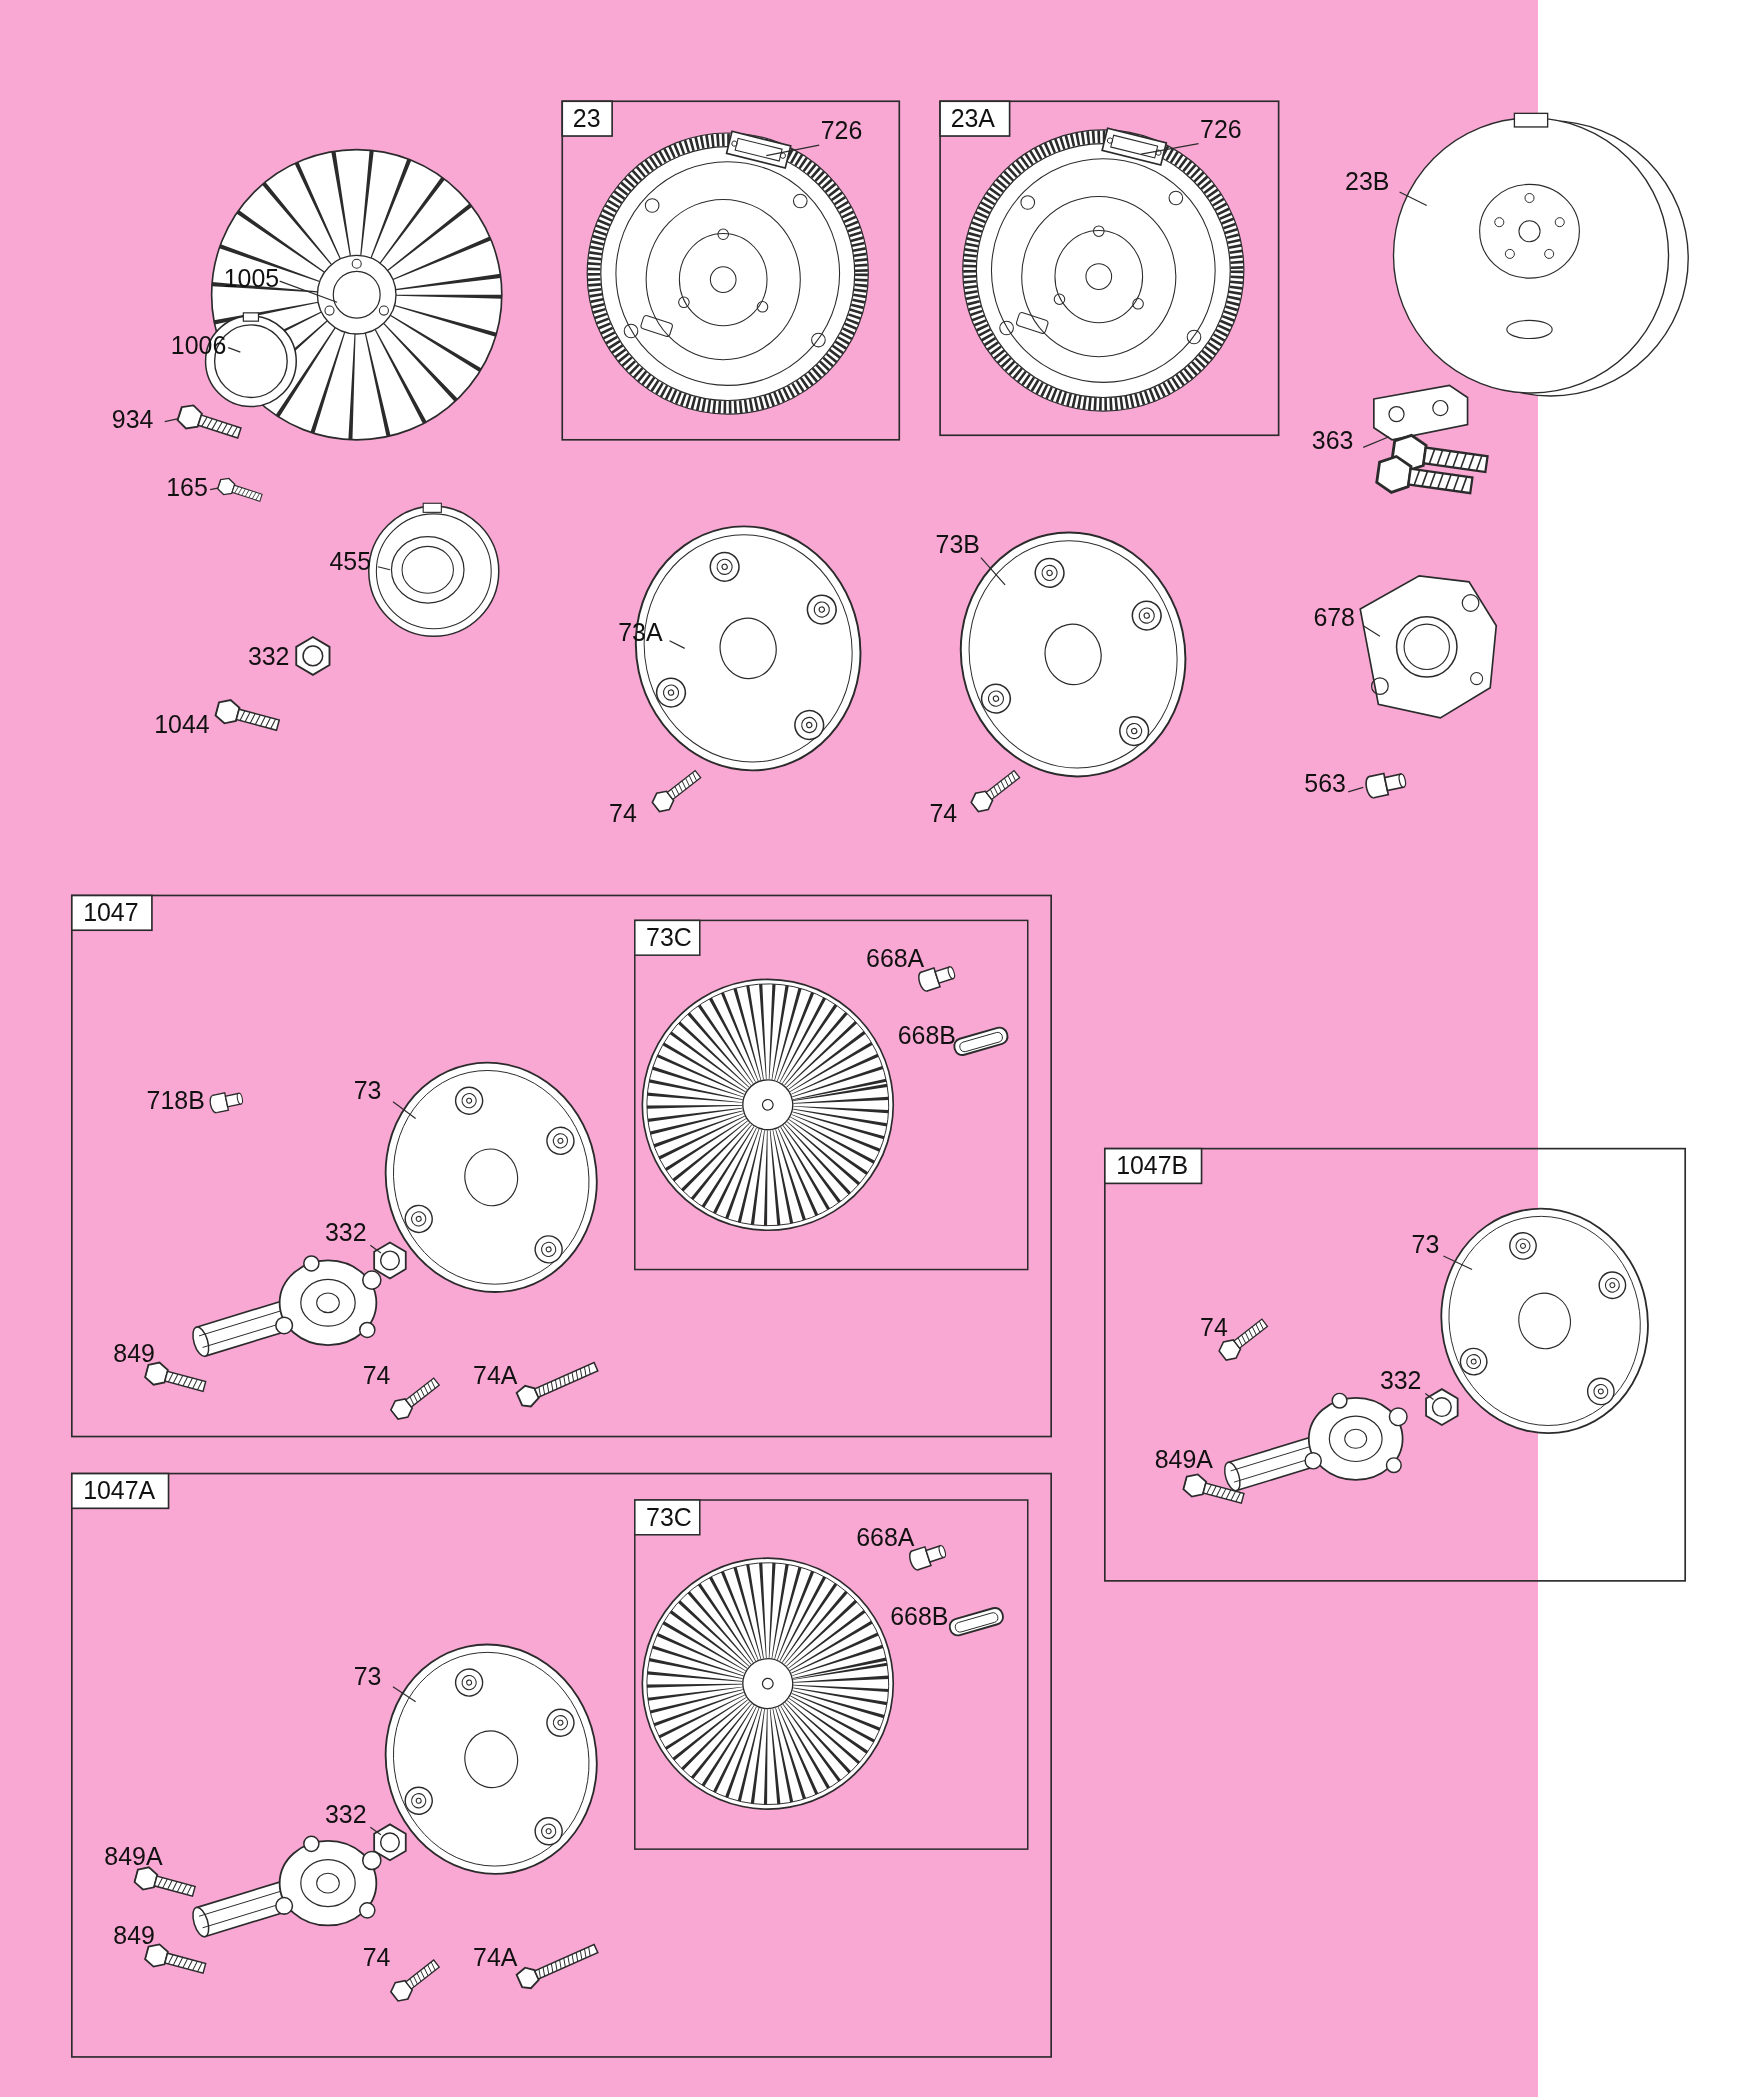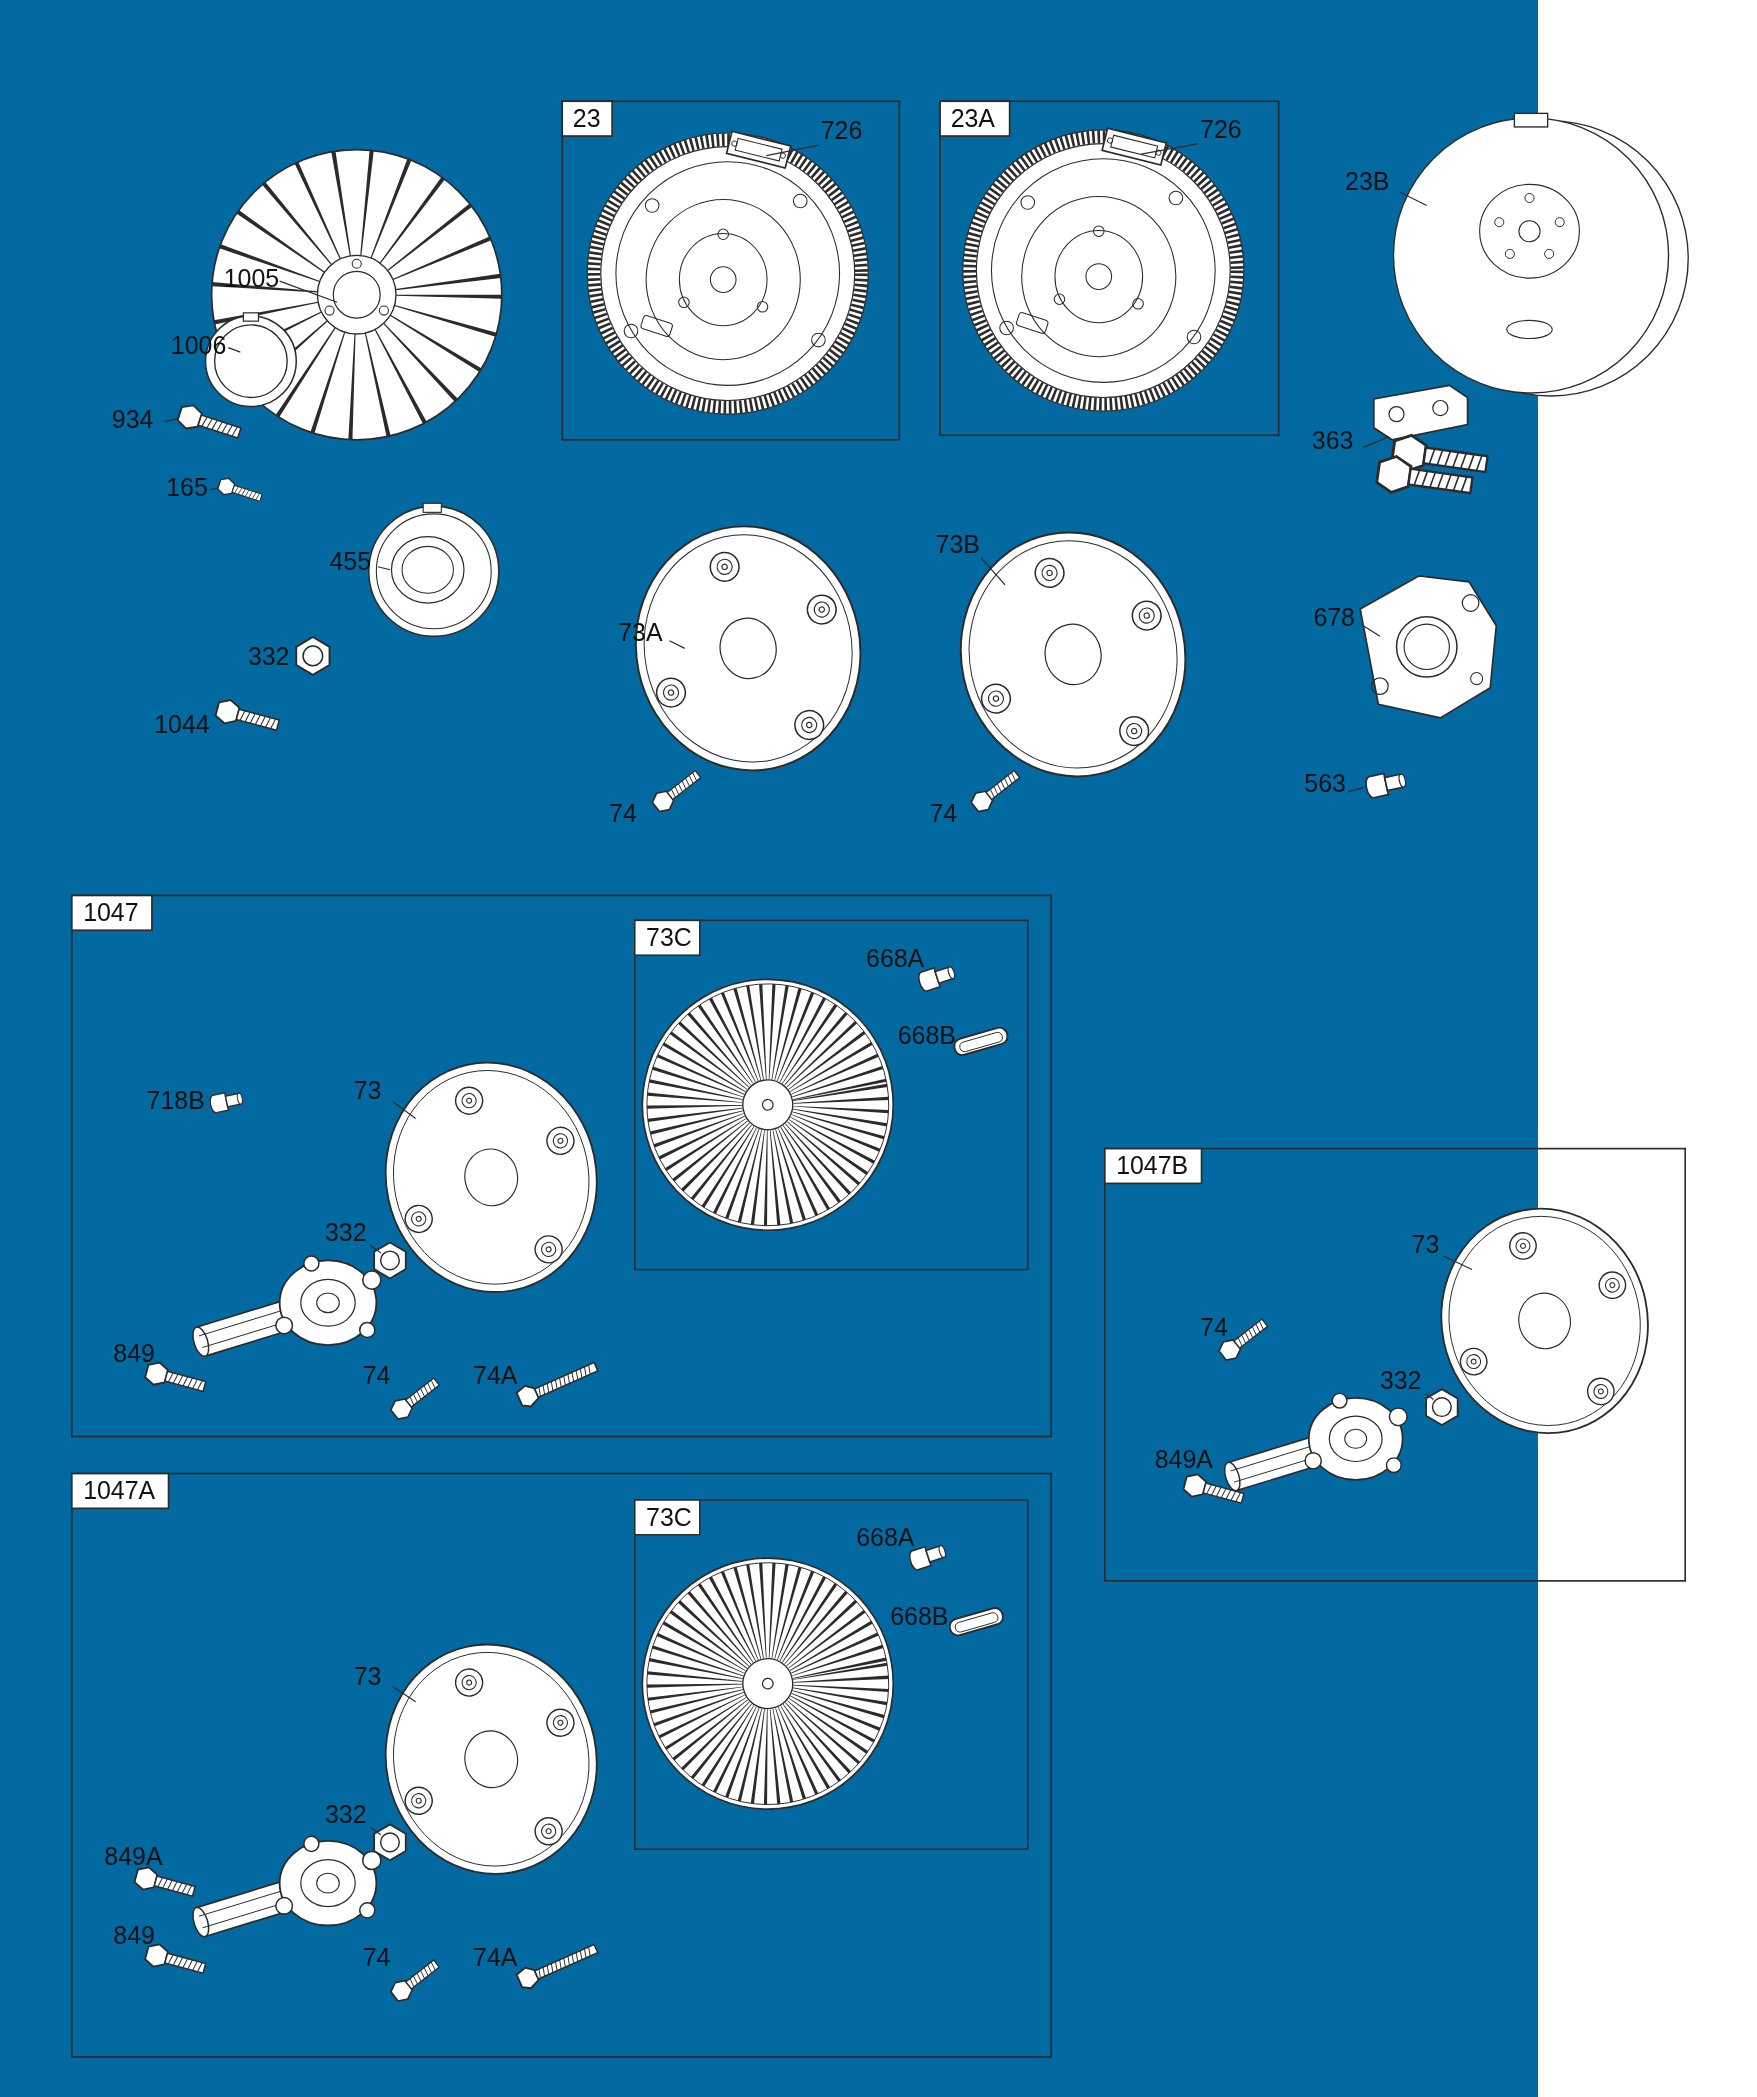--- a/index.html
+++ b/index.html
@@ -1,20 +1,20 @@
 <!DOCTYPE html>
 <html style="font-size:12px"><head>
 <meta charset="utf-8">
 <style>
   html,body{margin:0;padding:0;background:#ffffff;}
   .canvas{
     position:relative;
     width:1538px;
     height:2097px;
-    background:#0369a1;
+    background:#f9a8d4;
     font-family:"Liberation Sans", sans-serif;
   }
   svg text{
     font-family:"Liberation Sans", sans-serif;
     font-size:33px;
     fill:#111111;
   }
 </style>
 </head>
 <body>

